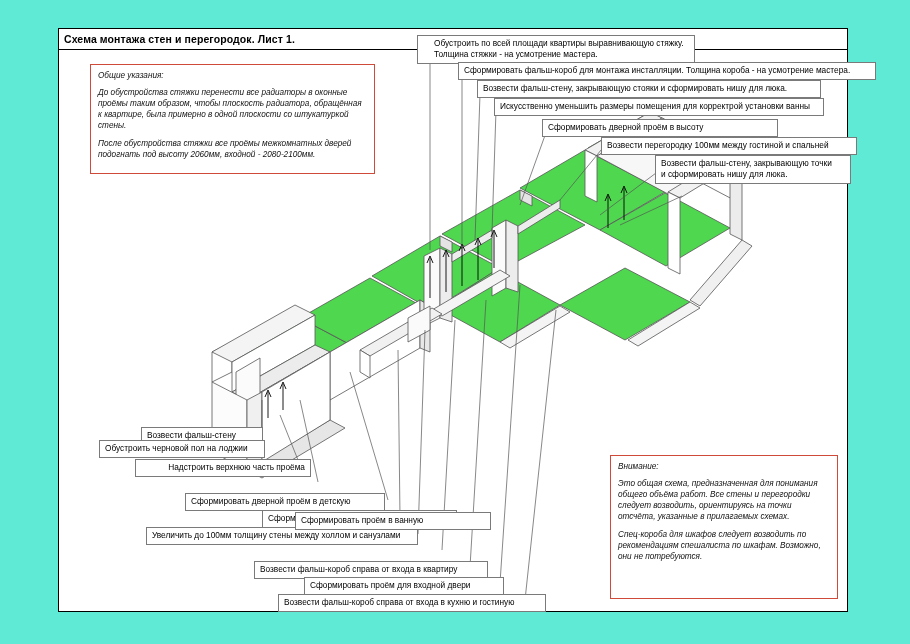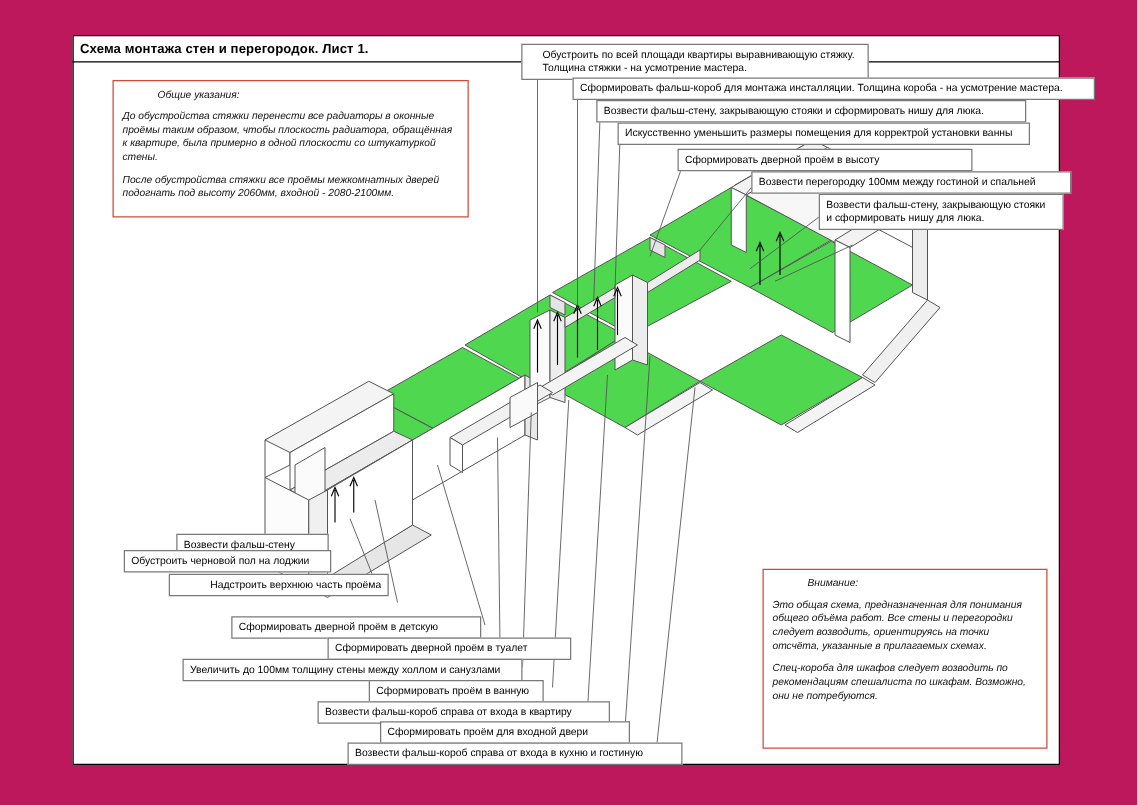--- a/index.html
+++ b/index.html
@@ -7,21 +7,21 @@
     padding: 0;
     background: #ffffff;
   }
   body {
     font-family: "Liberation Sans", sans-serif;
   }
   #sheet {
     position: relative;
     width: 910px;
     height: 644px;
-    background: #be185d;
+    background: #5eead4;
     overflow: hidden;
   }
   #frame {
     position: absolute;
     left: 58px;
     top: 28px;
     width: 790px;
     height: 584px;
     border: 1px solid #000000;
     box-sizing: border-box;
@@ -53,21 +53,20 @@
     box-sizing: border-box;
     padding: 5px 7px;
     font-size: 8.2px;
     line-height: 1.35;
     color: #111111;
     font-style: italic;
   }
   .note-box .note-title {
     font-style: italic;
     margin-bottom: 6px;
-    margin-left: 28px;
   }
   .note-box p {
     margin: 0 0 7px 0;
   }
   .note-box p:last-child { margin-bottom: 0; }
 
   .callout {
     position: absolute;
     border: 1px solid #7a7a7a;
     background: #ffffff;
@@ -216,28 +215,28 @@
     <p>Спец-короба для шкафов следует возводить по рекомендациям спешалиста по шкафам. Возможно, они не потребуются.</p>
   </div>
 
   <div class="callout" style="left:417px; top:35px; width:278px;padding-left:16px;">Обустроить по всей площади квартиры выравнивающую стяжку.
 Толщина стяжки - на усмотрение мастера.</div>
   <div class="callout" style="left:458px; top:62px; width:418px;">Сформировать фальш-короб для монтажа инсталляции. Толщина короба - на усмотрение мастера.</div>
   <div class="callout" style="left:477px; top:80px; width:344px;">Возвести фальш-стену, закрывающую стояки и сформировать нишу для люка.</div>
   <div class="callout" style="left:494px; top:98px; width:330px;">Искусственно уменьшить размеры помещения для корректрой установки ванны</div>
   <div class="callout" style="left:542px; top:119px; width:236px;">Сформировать дверной проём в высоту</div>
   <div class="callout" style="left:601px; top:137px; width:256px;">Возвести перегородку 100мм между гостиной и спальней</div>
-  <div class="callout" style="left:655px; top:155px; width:196px;">Возвести фальш-стену, закрывающую стояки
+  <div class="callout" style="left:655px; top:155px; width:196px;">Возвести фальш-стену, закрывающую точки
 и сформировать нишу для люка.</div>
 
   <div class="callout" style="left:141px; top:427px; width:122px;">Возвести фальш-стену
 в плоскости с проёмом</div>
   <div class="callout" style="left:99px; top:440px; width:166px;">Обустроить черновой пол на лоджии</div>
   <div class="callout" style="left:135px; top:459px; width:176px;text-align:right;">Надстроить верхнюю часть проёма</div>
   <div class="callout" style="left:185px; top:493px; width:200px;">Сформировать дверной проём в детскую</div>
   <div class="callout" style="left:262px; top:510px; width:195px;">Сформировать дверной проём в туалет</div>
   <div class="callout" style="left:146px; top:527px; width:272px;">Увеличить до 100мм толщину стены между холлом и санузлами</div>
-  <div class="callout" style="left:295px; top:544px; width:140px;">Сформировать проём в ванную</div>
+  <div class="callout" style="left:295px; top:512px; width:196px;">Сформировать проём в ванную</div>
   <div class="callout" style="left:254px; top:561px; width:234px;">Возвести фальш-короб справа от входа в квартиру</div>
   <div class="callout" style="left:304px; top:577px; width:200px;">Сформировать проём для входной двери</div>
   <div class="callout" style="left:278px; top:594px; width:268px;">Возвести фальш-короб справа от входа в кухню и гостиную</div>
 
 </div>
 
 </body></html>

